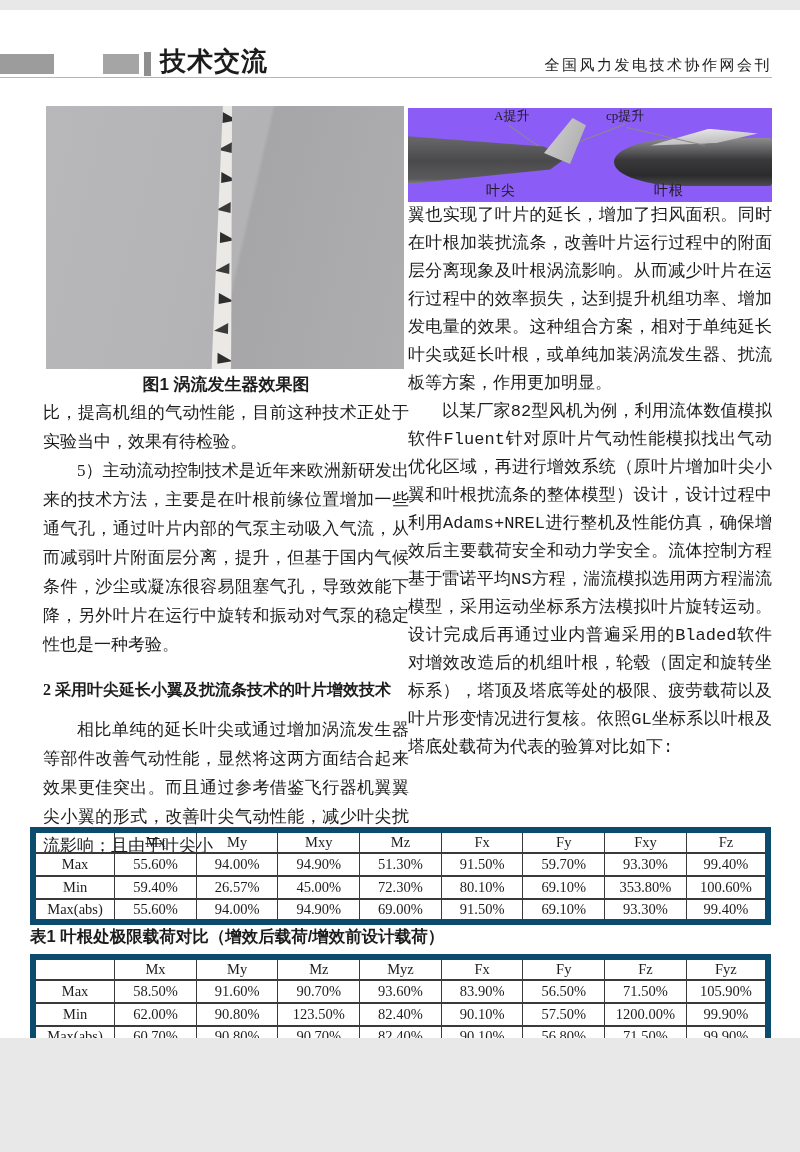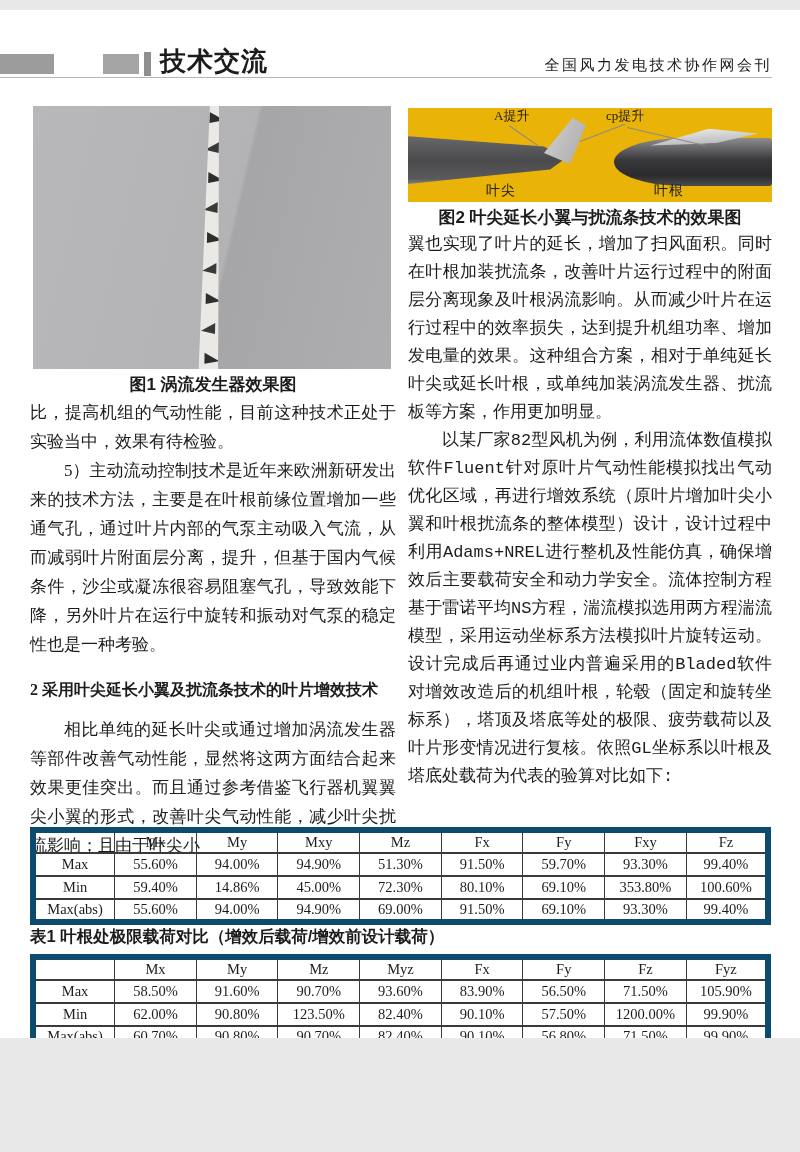--- a/index.html
+++ b/index.html
@@ -12,21 +12,21 @@
   
   .hdr-block1 { position:absolute; left:0;   top:44px; width:54px; height:20px; background:#9c9c9c; }
   .hdr-block2 { position:absolute; left:103px; top:44px; width:36px; height:20px; background:#a5a5a5; }
   .hdr-block3 { position:absolute; left:144px; top:42px; width:7px;  height:24px; background:#8f8f8f; }
   .hdr-title  { position:absolute; left:160px; top:34px; font-family:"Liberation Sans", sans-serif;
                 font-weight:bold; font-size:26px; letter-spacing:1px; }
   .hdr-journal{ position:absolute; right:28px; top:46px; font-size:15px; letter-spacing:2.5px; }
   .hdr-rule   { position:absolute; left:0; top:67px; width:772px; height:1px; background:#b5b5b5; }
 
   
-  .col-left  { position:absolute; left:30px;  top:96px; width:366px; }
+  .col-left  { position:absolute; left:43px;  top:96px; width:366px; }
   .col-right { position:absolute; left:408px; top:96px; width:364px; }
   .body-text { font-size:17px; line-height:29px; text-align:justify; }
   .col-right .body-text { line-height:28px;font-family:Liberation Mono, monospace; }
   .indent { text-indent:2em; }
   .sec-heading { font-weight:bold; font-size:16px; line-height:30px; margin:16px 0 10px; text-align:justify; }
   .sec-heading.h3 { font-size:21px; margin:14px 0 12px; }
   .fig-cap { font-family:"Liberation Sans", sans-serif; font-weight:bold; font-size:17px;
              text-align:center; margin:5px 0 2px; line-height:22px; }
 
   
@@ -34,21 +34,21 @@
           background:linear-gradient(103deg,#b8b7ba 0%,#b3b2b5 54%,#a6a5a8 55%,#aeadb0 100%); }
   .vg-strip { position:absolute; left:50%; top:-4px; width:30px; height:272px;
               transform:translateX(-50%) rotate(1.2deg);
               background:#eae9e5; clip-path:polygon(34% 0,64% 0,80% 100%,14% 100%);
               display:flex; flex-direction:column; justify-content:space-around; align-items:center; }
   .fin { width:0; height:0; border-top:8px solid transparent; border-bottom:3px solid transparent;
          border-left:15px solid #2e2e2e; margin-left:4px; }
   .fin:nth-child(even) { border-left:none; border-right:14px solid #3a3a3a; margin-left:-4px; }
 
   
-  .fig2 { position:relative; width:364px; height:94px; margin-top:2px; background:#eab308; }
+  .fig2 { position:relative; width:364px; height:94px; margin-top:2px; background:#8b5cf6; }
   .blade-tip { position:absolute; left:0; top:24px; width:158px; height:52px;
                background:linear-gradient(to bottom,#6e6e71,#4a4a4d 55%,#5a5a5d 90%,#808083);
                clip-path:polygon(0 8%,86% 28%,100% 50%,90% 72%,0 100%); }
   .winglet   { position:absolute; left:136px; top:10px; width:42px; height:46px;
                background:linear-gradient(115deg,#d2d2d2,#a9a9a9);
                clip-path:polygon(68% 0,100% 16%,62% 100%,0 76%); }
   .blade-root{ position:absolute; left:206px; top:30px; width:158px; height:48px;
                background:linear-gradient(to bottom,#8d8d90,#3a3a3d 45%,#2b2b2e 78%,#4c4c4f);
                border-radius:45% 3px 3px 45% / 50% 3px 3px 50%; }
   .spoiler   { position:absolute; left:242px; top:21px; width:108px; height:15px;
@@ -130,21 +130,20 @@
       <div class="blade-root"></div>
       <div class="spoiler"></div>
       <div class="lead lead-a"></div>
       <div class="lead lead-cp1"></div>
       <div class="lead lead-cp2"></div>
       <span class="fig2-ann ann-a">A提升</span>
       <span class="fig2-ann ann-cp">cp提升</span>
       <span class="fig2-sub sub-tip">叶尖</span>
       <span class="fig2-sub sub-root">叶根</span>
     </div>
-    <div class="fig-cap">图2 叶尖延长小翼与扰流条技术的效果图</div>
     <p class="body-text">翼也实现了叶片的延长，增加了扫风面积。同时在叶根加装扰流条，改善叶片运行过程中的附面层分离现象及叶根涡流影响。从而减少叶片在运行过程中的效率损失，达到提升机组功率、增加发电量的效果。这种组合方案，相对于单纯延长叶尖或延长叶根，或单纯加装涡流发生器、扰流板等方案，作用更加明显。</p>
     <p class="body-text indent">以某厂家82型风机为例，利用流体数值模拟软件Fluent针对原叶片气动性能模拟找出气动优化区域，再进行增效系统（原叶片增加叶尖小翼和叶根扰流条的整体模型）设计，设计过程中利用Adams+NREL进行整机及性能仿真，确保增效后主要载荷安全和动力学安全。流体控制方程基于雷诺平均NS方程，湍流模拟选用两方程湍流模型，采用运动坐标系方法模拟叶片旋转运动。设计完成后再通过业内普遍采用的Bladed软件对增效改造后的机组叶根，轮毂（固定和旋转坐标系），塔顶及塔底等处的极限、疲劳载荷以及叶片形变情况进行复核。依照GL坐标系以叶根及塔底处载荷为代表的验算对比如下:</p>
   </div>
 
   <table class="tbl tbl1">
     <thead>
       <tr>
         <th></th>
         <th>Mx</th>
         <th>My</th>
@@ -164,21 +163,21 @@
         <td>94.90%</td>
         <td>51.30%</td>
         <td>91.50%</td>
         <td>59.70%</td>
         <td>93.30%</td>
         <td>99.40%</td>
       </tr>
       <tr>
         <td>Min</td>
         <td>59.40%</td>
-        <td>14.86%</td>
+        <td>26.57%</td>
         <td>45.00%</td>
         <td>72.30%</td>
         <td>80.10%</td>
         <td>69.10%</td>
         <td>353.80%</td>
         <td>100.60%</td>
       </tr>
       <tr>
         <td>Max(abs)</td>
         <td>55.60%</td>

